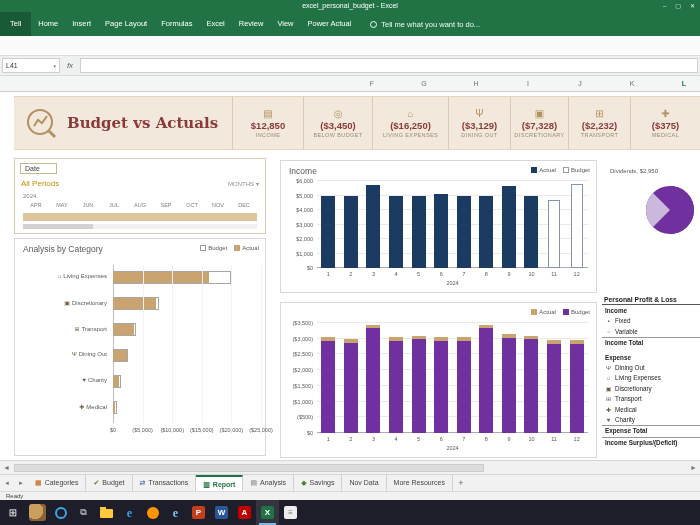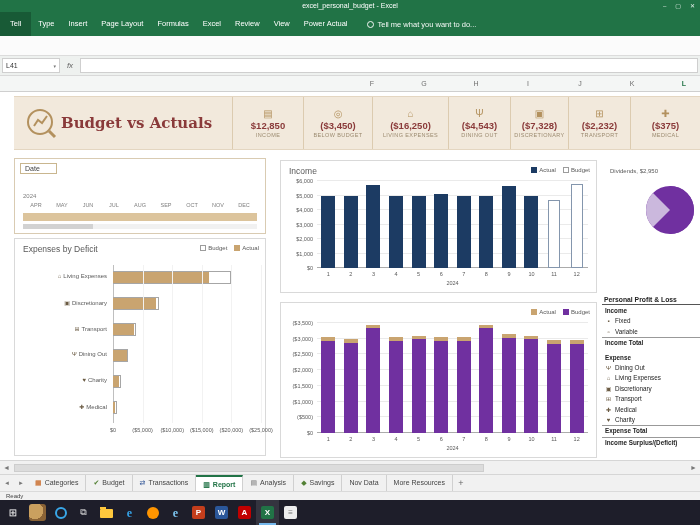--- a/index.html
+++ b/index.html
@@ -35,21 +35,21 @@
                border-bottom:1px solid #cfcfcf;}
   .col-letter{position:absolute;top:0;font-size:7px;color:#6e6e6e;line-height:16px;transform:translateX(-50%);}
   .col-letter.selected{color:#217346;font-weight:bold;}
 
   
   .sheet{position:absolute;top:92px;left:0;right:0;height:368px;background:#ffffff;}
 
   
   .banner{position:absolute;left:14px;top:4px;right:0;height:54px;background:#F2E9DC;display:flex;
           border-top:1px solid #E4D6C1;border-bottom:1px solid #E4D6C1;}
-  .banner-left{width:238px;display:flex;align-items:center;gap:3px;padding-left:10px;}
+  .banner-left{width:238px;display:flex;align-items:center;gap:9px;padding-left:10px;}
   .banner-title{font-family:"DejaVu Serif",serif;font-size:15px;font-weight:bold;color:#8A3A3A;}
   .kpis{display:flex;flex:1;}
   .kpi{border-left:1px solid #DCCBB0;display:flex;flex-direction:column;align-items:center;
        justify-content:center;gap:1px;}
   .kpi:nth-child(1){width:71px}.kpi:nth-child(2){width:69px}.kpi:nth-child(3){width:76px}
   .kpi:nth-child(4){width:62px}.kpi:nth-child(5){width:58px}.kpi:nth-child(6){width:62px}
   .kpi:nth-child(7){width:70px}
   .kpi-icon{color:#B3915E;font-size:10px;line-height:11px;}
   .kpi-value{color:#8A3A3A;font-size:9.5px;font-weight:bold;white-space:nowrap;}
   .kpi-label{color:#9B8A6F;font-size:5.5px;letter-spacing:.4px;white-space:nowrap;}
@@ -183,21 +183,21 @@
     <span class="win-controls">
       <span>–</span>
       <span>▢</span>
       <span>✕</span>
     </span>
   </div>
 
   <div class="menubar">
     <div class="ribbon-tabs">
         <div class="menu-item file">Tell</div>
-        <div class="menu-item">Type</div>
+        <div class="menu-item">Home</div>
         <div class="menu-item">Insert</div>
         <div class="menu-item">Page Layout</div>
         <div class="menu-item">Formulas</div>
         <div class="menu-item">Excel</div>
         <div class="menu-item">Review</div>
         <div class="menu-item">View</div>
         <div class="menu-item">Power Actual</div>
       </div>
     <div class="tellme">
       <span class="tellme-icon"></span>
@@ -247,21 +247,21 @@
             <div class="kpi-value">($3,450)</div>
             <div class="kpi-label">BELOW BUDGET</div>
           </div>
           <div class="kpi">
             <div class="kpi-icon">⌂</div>
             <div class="kpi-value">($16,250)</div>
             <div class="kpi-label">LIVING EXPENSES</div>
           </div>
           <div class="kpi">
             <div class="kpi-icon">Ψ</div>
-            <div class="kpi-value">($4,543)</div>
+            <div class="kpi-value">($3,129)</div>
             <div class="kpi-label">DINING OUT</div>
           </div>
           <div class="kpi">
             <div class="kpi-icon">▣</div>
             <div class="kpi-value">($7,328)</div>
             <div class="kpi-label">DISCRETIONARY</div>
           </div>
           <div class="kpi">
             <div class="kpi-icon">⊞</div>
             <div class="kpi-value">($2,232)</div>
@@ -270,40 +270,47 @@
           <div class="kpi">
             <div class="kpi-icon">✚</div>
             <div class="kpi-value">($375)</div>
             <div class="kpi-label">MEDICAL</div>
           </div>
         </div>
     </div>
 
     <div class="slicer">
       <div class="slicer-date-btn">Date</div>
+      <div class="slicer-row2">
+        <span class="slicer-allperiods">All Periods</span>
+        <span class="slicer-months-btn">
+          <span>MONTHS</span>
+          <span>▾</span>
+        </span>
+      </div>
       <div class="slicer-year">2024</div>
       <div class="months-row">
           <div class="month">APR</div>
           <div class="month">MAY</div>
           <div class="month">JUN</div>
           <div class="month">JUL</div>
           <div class="month">AUG</div>
           <div class="month">SEP</div>
           <div class="month">OCT</div>
           <div class="month">NOV</div>
           <div class="month">DEC</div>
         </div>
       <div class="sel-bar"></div>
       <div class="slicer-scroll">
         <div class="slicer-thumb"></div>
       </div>
     </div>
 
     <div class="chart cat-chart">
-      <div class="chart-title">Expenses by Deficit</div>
+      <div class="chart-title">Analysis by Category</div>
       <div class="legend">
         <span class="leg-item">
           <span class="swatch sw-outline"></span>
           <span>Budget</span>
         </span>
         <span class="leg-item">
           <span class="swatch sw-tan"></span>
           <span>Actual</span>
         </span>
       </div>

